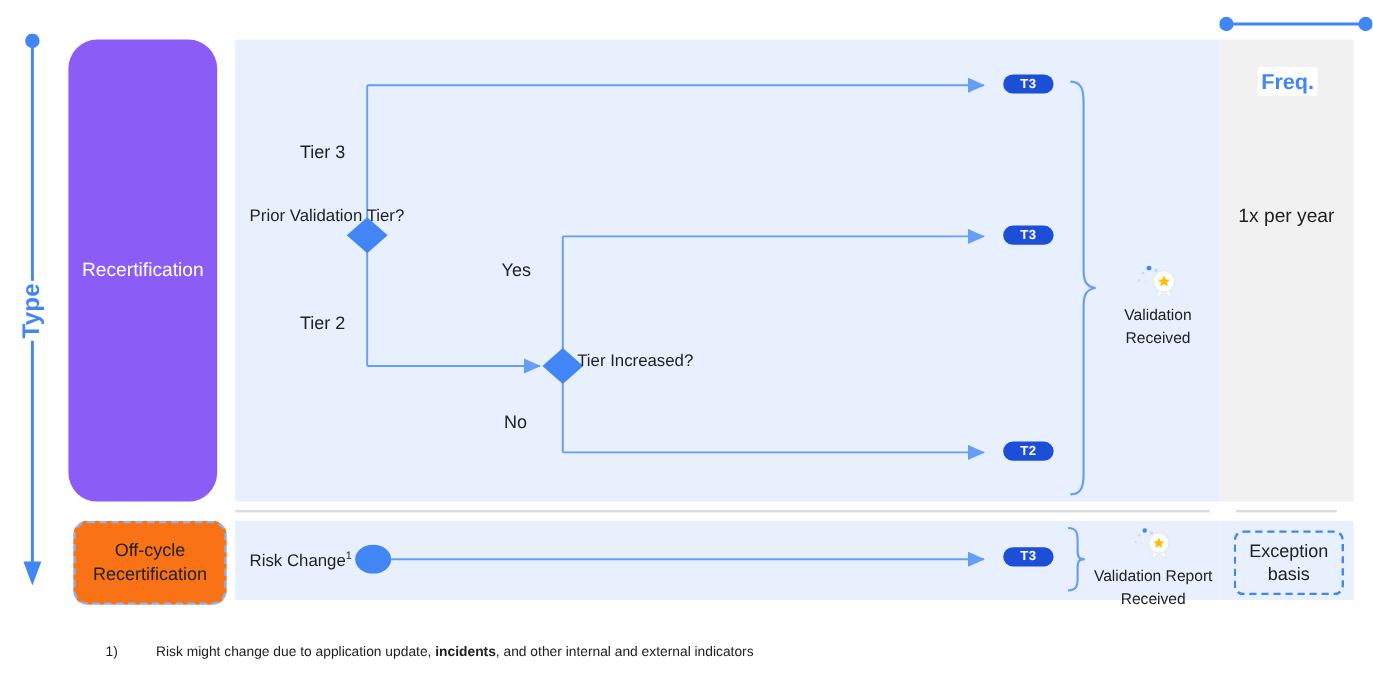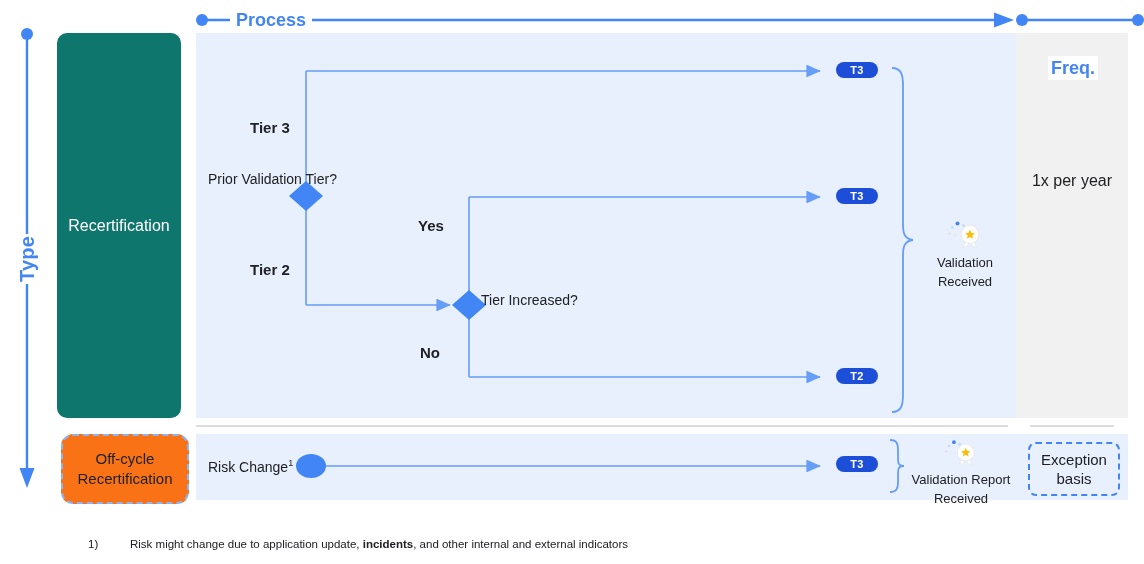--- a/index.html
+++ b/index.html
@@ -73,22 +73,22 @@
     padding: 0 3px;
     line-height: 24px;
     white-space: nowrap;
     margin-top: 48px;
   }
 
   
   #recert-pill {
     left: 57px; top: 33px;
     width: 124px; height: 385px;
-    background: #0f766e;
-    border-radius: 10px;
+    background: #8b5cf6;
+    border-radius: 24px;
     display: flex;
     align-items: center;
     justify-content: center;
   }
   #recert-pill-label {
     color: #ffffff;
     font-size: 16px;
     text-align: center;
     line-height: 20px;
   }
@@ -166,21 +166,21 @@
     line-height: 19px;
   }
 
   
   .flow-text {
     color: #202124;
     font-size: 14px;
     line-height: 19px;
     white-space: nowrap;
   }
-  .flow-text.bold { font-weight: 700; font-size: 15px; }
+  .flow-text.bold { font-weight: 400; font-size: 15px; }
 
   #label-prior {
     left: 208px; top: 170px;
     width: 84px;
     text-align: center;
   }
   #label-tier3 { left: 250px; top: 118px; }
   #label-tier2 { left: 250px; top: 260px; }
   #label-yes  { left: 418px; top: 216px; }
   #label-no   { left: 420px; top: 343px; }
@@ -273,28 +273,20 @@
 
   <div class="abs" id="type-axis">
     <svg width="26" height="462" viewBox="0 0 26 462">
       <circle cx="13" cy="6" r="6" fill="#4285F4"></circle>
       <line x1="13" y1="6" x2="13" y2="444" stroke="#4285F4" stroke-width="2.4"></line>
       <polygon points="13,460 5.5,440 20.5,440" fill="#4285F4"></polygon>
     </svg>
     <span id="type-axis-label">Type</span>
   </div>
 
-  <div class="abs" id="process-header">
-    <svg width="820" height="26" viewBox="0 0 820 26">
-      <circle cx="6" cy="12" r="6" fill="#4285F4"></circle>
-      <line x1="6" y1="12" x2="802" y2="12" stroke="#4285F4" stroke-width="2.4"></line>
-      <polygon points="818,12 798,4.5 798,19.5" fill="#4285F4"></polygon>
-    </svg>
-    <span id="process-header-label">Process</span>
-  </div>
 
   <div class="abs" id="freq-header">
     <svg width="128" height="26" viewBox="0 0 128 26">
       <circle cx="6" cy="12" r="6" fill="#4285F4"></circle>
       <line x1="6" y1="12" x2="122" y2="12" stroke="#4285F4" stroke-width="2.4"></line>
       <circle cx="122" cy="12" r="6" fill="#4285F4"></circle>
     </svg>
     <span id="freq-header-label">Freq.</span>
   </div>
 

